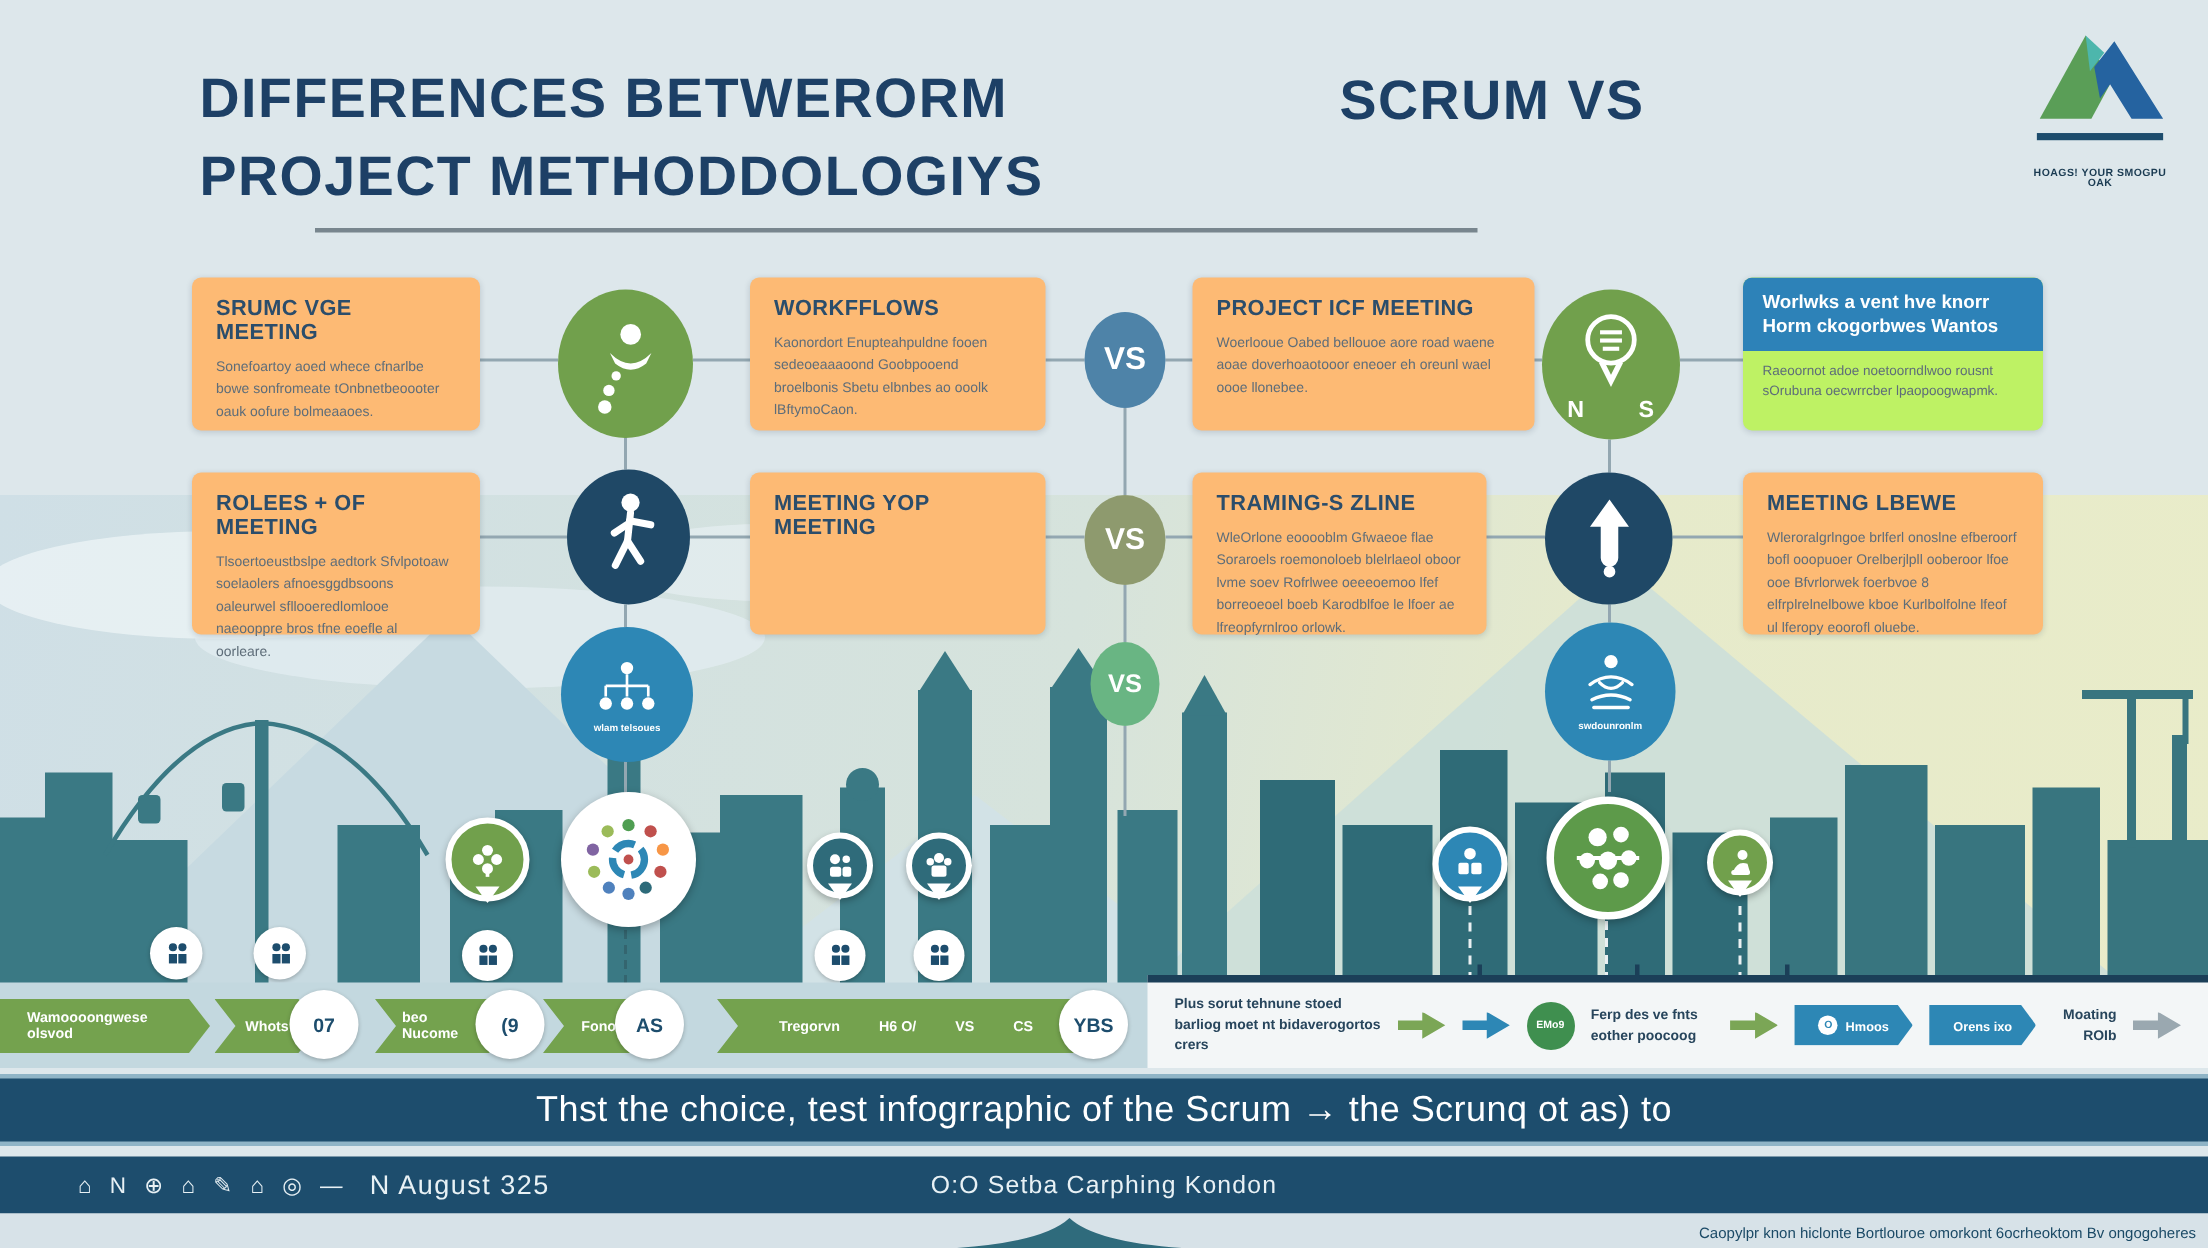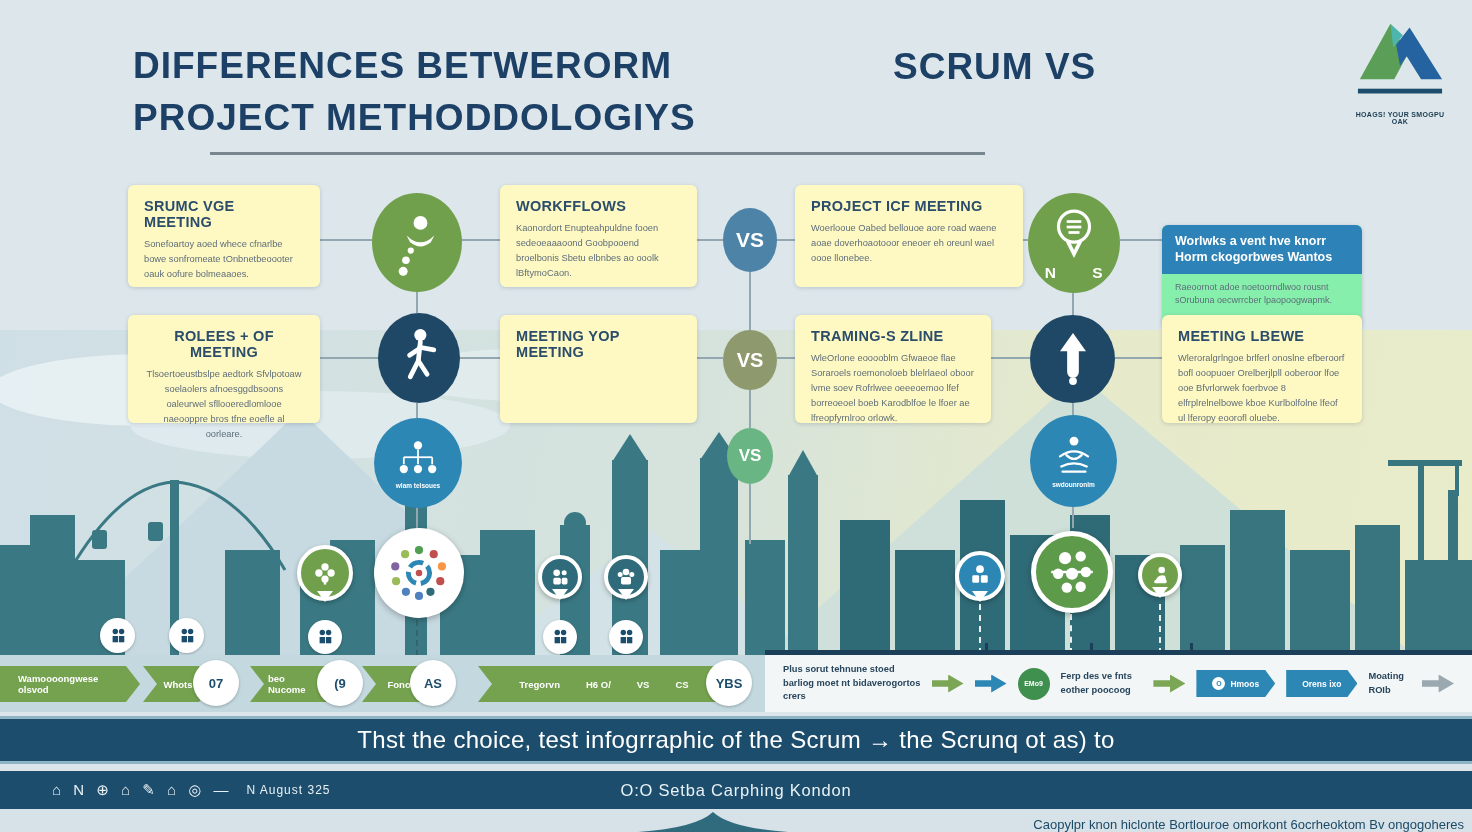--- a/index.html
+++ b/index.html
@@ -13,24 +13,24 @@
   .hdr-divider { position:absolute; left:210px; top:152px; width:775px; height:3px; background:#56666f; opacity:.75; }
   .logo { position:absolute; left:1348px; top:16px; width:104px; text-align:center; }
   .logo-caption { margin-top:3px; font-size:7px; font-weight:bold; color:#1a3b52; letter-spacing:.3px; }
 
   
   .scene { position:absolute; left:0; top:330px; width:1472px; height:330px;
            background:linear-gradient(100deg,#cfdfe6 0%,#d6e3dc 48%,#e6eacb 72%,#e9ecc9 100%); }
   .scene svg { position:absolute; left:0; bottom:0; }
 
   
-  .card { position:absolute; background:#fef9c3; border-radius:6px; box-shadow:0 1px 4px rgba(20,40,60,.18); padding:13px 16px; z-index:4; }
+  .card { position:absolute; background:#fdba74; border-radius:6px; box-shadow:0 1px 4px rgba(20,40,60,.18); padding:13px 16px; z-index:4; }
   .card-title { font-size:14.5px; font-weight:800; letter-spacing:.3px; color:#2b4d6b; }
   .card-body { margin-top:7px; font-size:9.3px; line-height:1.62; color:#5e6d79; }
-  .card-split { position:absolute; border-radius:6px; overflow:hidden; box-shadow:0 1px 4px rgba(20,40,60,.18); z-index:4; background:#86efac;margin-top:40px; }
+  .card-split { position:absolute; border-radius:6px; overflow:hidden; box-shadow:0 1px 4px rgba(20,40,60,.18); z-index:4; background:#bef264; }
   .card-split .head { background:#2d82b8; color:#fff; font-size:12.5px; font-weight:800; line-height:1.3; padding:8px 13px; }
   .card-split .bdy { padding:7px 13px; font-size:9px; line-height:1.5; color:#5e6d79; }
 
   .circ { position:absolute; border-radius:50%; display:flex; flex-direction:column; align-items:center; justify-content:center; color:#fff; z-index:4; }
   .circ .cap { font-size:6.5px; font-weight:bold; margin-top:1px; }
   .vs { position:absolute; border-radius:50%; display:flex; align-items:center; justify-content:center; color:#fff; font-weight:800; z-index:4; }
 
   .hline { position:absolute; height:2px; background:#93a7b1; z-index:2; }
   .vline { position:absolute; width:2px; background:#93a7b1; z-index:2; }
   .vdash { position:absolute; width:0; border-left:2px dashed rgba(255,255,255,.9); z-index:3; }
@@ -53,25 +53,25 @@
   .tick { position:absolute; width:3px; height:9px; background:#1b3f58; top:643px; z-index:7; }
   .arrow { width:32px; height:18px; flex:none; clip-path:polygon(0 32%, 52% 32%, 52% 0, 100% 50%, 52% 100%, 52% 68%, 0 68%); }
   .pcircle { width:32px; height:32px; flex:none; border-radius:50%; background:#3f8f4f; color:#fff; font-size:7px; font-weight:bold; display:flex; align-items:center; justify-content:center; }
   .pchev { height:27px; flex:none; background:#2d87b5; color:#fff; font-size:8.5px; font-weight:bold; display:flex; align-items:center; gap:5px; padding:0 16px; clip-path:polygon(0 0, calc(100% - 10px) 0, 100% 50%, calc(100% - 10px) 100%, 0 100%); }
   .pchev .mini { width:13px; height:13px; border-radius:50%; background:#fff; color:#2d87b5; font-size:7px; display:flex; align-items:center; justify-content:center; }
 
   
   .quote { position:absolute; left:0; top:716px; width:1472px; height:48px; background:#1d4d6d; border-top:3px solid #8fb4c6; border-bottom:3px solid #8fb4c6; display:flex; align-items:center; justify-content:center; color:#fff; font-size:24px; letter-spacing:.3px; z-index:8; }
   .footer { position:absolute; left:0; top:771px; width:1472px; height:38px; background:#1d4d6d; display:flex; align-items:center; padding:0 52px; color:#e8f1f5; z-index:8; }
   .footer .ic { font-size:15px; letter-spacing:4px; }
-  .footer .dt { margin-left:14px; font-size:12px; letter-spacing:1px; }
+  .footer .dt { margin-left:14px; font-size:18px; letter-spacing:1px; }
   .footer .ctr { position:absolute; left:0; right:0; text-align:center; font-size:16.5px; letter-spacing:.8px; }
   .strip { position:absolute; left:0; top:809px; width:1472px; height:23px; background:#d7e2e8; z-index:8; }
   .strip svg { position:absolute; left:638px; top:1px; }
-  .copyright { position:absolute; right:8px; top:8px; font-size:13px; color:#1b4a66; }
+  .copyright { position:absolute; right:8px; top:8px; font-size:10px; color:#1b4a66; }
 </style>
 </head>
 <body>
 
 <div id="root">
 
   <div class="scene">
     <svg width="1472" height="330" viewBox="0 0 1472 330">
       <ellipse cx="150" cy="60" rx="160" ry="36" fill="#eaf2f5" opacity="0.85"></ellipse>
       <ellipse cx="320" cy="95" rx="190" ry="34" fill="#e4eef2" opacity="0.7"></ellipse>
@@ -204,21 +204,21 @@
       <path d="M39,48 L46,62 L53,48" fill="none" stroke="#fff" stroke-width="4"></path>
       <text x="14" y="88" font-size="17" font-weight="bold" fill="#fff">N</text>
       <text x="66" y="88" font-size="17" font-weight="bold" fill="#fff">S</text>
     </svg>
   </div>
   <div class="card-split" style="left:1162px;top:185px;width:200px;height:102px;">
     <div class="head">Worlwks a vent hve knorr Horm ckogorbwes Wantos</div>
     <div class="bdy">Raeoornot adoe noetoorndlwoo rousnt sOrubuna oecwrrcber lpaopoogwapmk.</div>
   </div>
 
-  <div class="card" style="left:128px;top:315px;width:192px;height:108px;text-align:center;">
+  <div class="card" style="left:128px;top:315px;width:192px;height:108px;">
     <div class="card-title">ROLEES + OF MEETING</div>
     <div class="card-body">Tlsoertoeustbslpe aedtork Sfvlpotoaw soelaolers afnoesggdbsoons oaleurwel sfllooeredlomlooe naeooppre bros tfne eoefle al oorleare.</div>
   </div>
   <div class="circ" style="left:378px;top:313px;width:82px;height:90px;background:#1f4866;">
     <svg width="54" height="66" viewBox="0 0 80 96">
       <circle cx="42" cy="14" r="9" fill="#fff"></circle>
       <g stroke="#fff" stroke-width="7" stroke-linecap="round" fill="none">
         <path d="M42,24 L39,52"></path>
           <path d="M41,32 L62,36"></path>
           <path d="M41,34 L26,44"></path>
@@ -423,21 +423,21 @@
     <div class="pcircle">EMo9</div>
     <div class="ptext" style="width:100px;">Ferp des ve fnts eother poocoog</div>
     <div class="arrow" style="background:#7ba656;"></div>
     <div class="pchev">
       <span class="mini">O</span>
       <span>Hmoos</span>
     </div>
     <div class="pchev">
       <span>Orens ixo</span>
     </div>
-    <div class="ptext" style="width:52px;">Moating ROIb</div>
+    <div class="ptext" style="width:52px;text-align:right;">Moating ROIb</div>
     <div class="arrow" style="background:#9aa8b0;"></div>
   </div>
 
   <div class="quote">Thst the choice, test infogrraphic of the Scrum → the Scrunq ot as) to</div>
 
   <div class="footer">
     <span class="ic">⌂ N ⊕ ⌂ ✎ ⌂ ◎ —</span>
     <span class="dt">N August 325</span>
     <span class="ctr">O:O Setba Carphing Kondon</span>
   </div>

